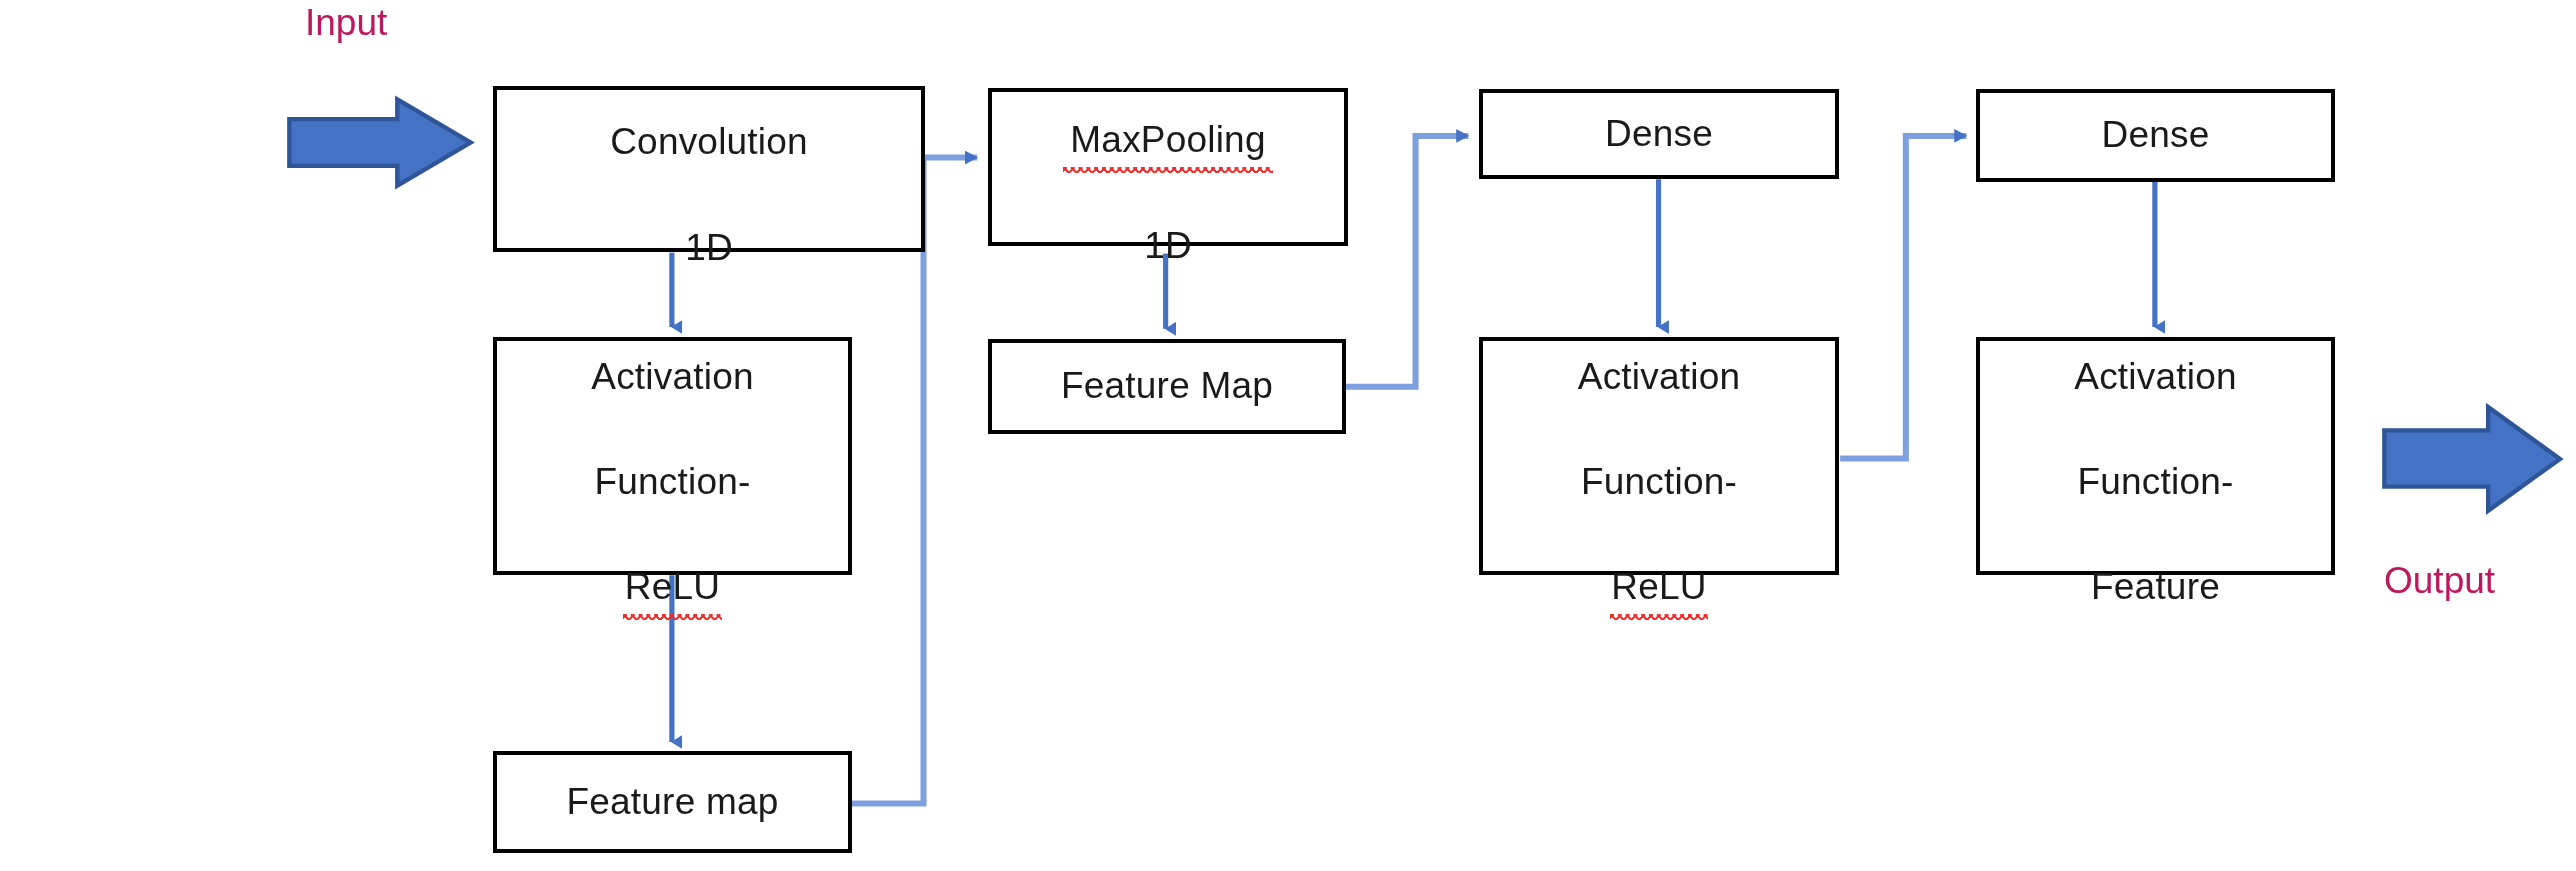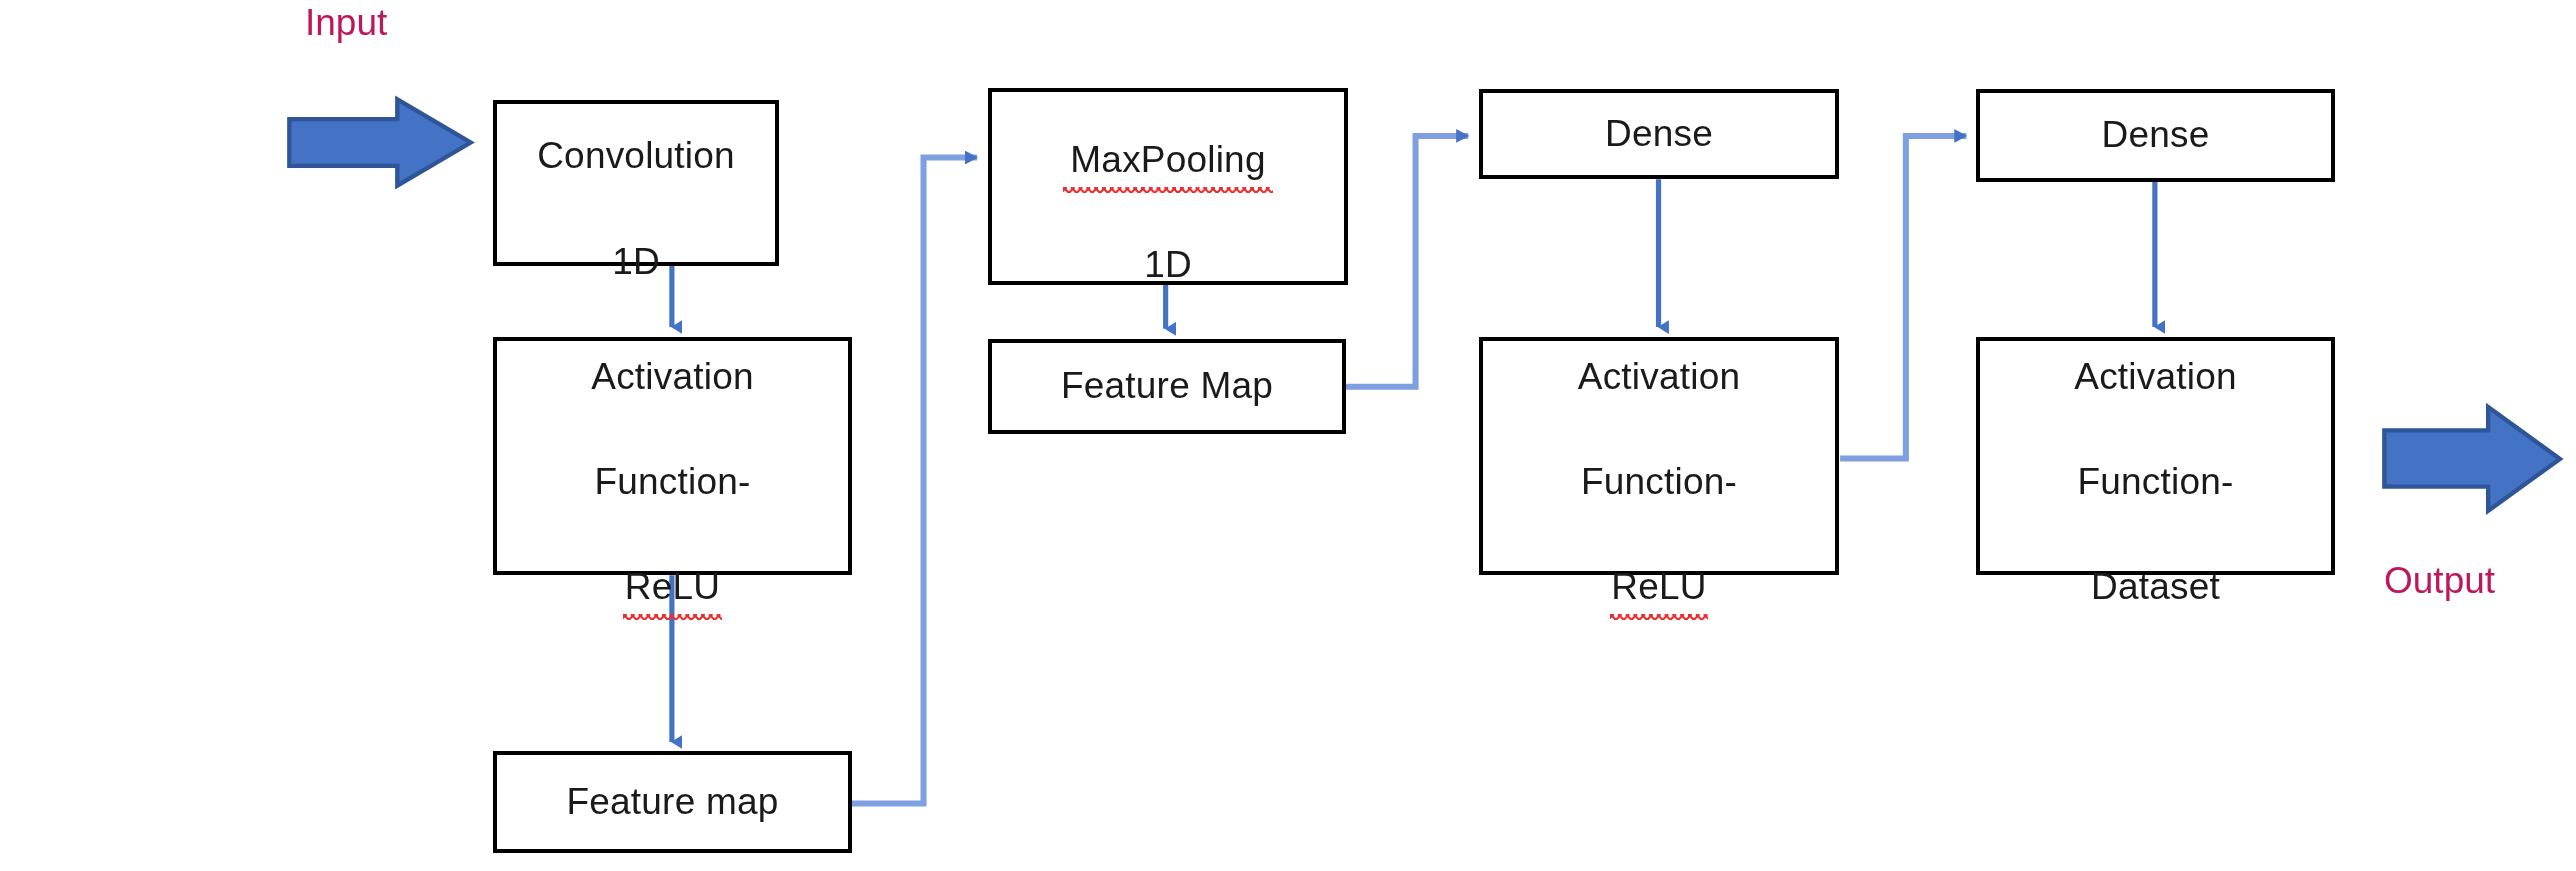--- a/index.html
+++ b/index.html
@@ -116,40 +116,40 @@
     <path d="M 1556 447 L 1637 447 L 1637 157 L 1698 157" fill="none" stroke="#7E9FE0" stroke-width="7" stroke-linejoin="miter" marker-end="url(#arrowRight)"></path>
 
     <line x1="1918" y1="207" x2="1918" y2="378" stroke="#4472C4" stroke-width="6" marker-end="url(#arrowDown)"></line>
 
     <path d="M 2128 530 L 2204 530 L 2204 157 L 2274 157" fill="none" stroke="#7E9FE0" stroke-width="7" stroke-linejoin="miter" marker-end="url(#arrowRight)"></path>
 
     <line x1="2492" y1="210" x2="2492" y2="378" stroke="#4472C4" stroke-width="6" marker-end="url(#arrowDown)"></line>
   </svg>
 
 
-  <div class="node" style="left:493px; top:100px; width:286px; height:166px;">
+  <div class="node" style="left:493px; top:86px; width:432px; height:166px;">
     <span class="node-label">
       <span>Convolution</span><br>
       <span>1D</span>
     </span>
   </div>
 
   <div class="node" style="left:493px; top:337px; width:359px; height:238px;">
     <span class="node-label">
       <span>Activation</span><br>
       <span>Function-</span><br>
       <span class="squiggle">ReLU</span>
     </span>
   </div>
 
   <div class="node" style="left:493px; top:751px; width:359px; height:102px;">
     <span class="node-label">Feature map</span>
   </div>
 
-  <div class="node" style="left:988px; top:88px; width:360px; height:197px;">
+  <div class="node" style="left:988px; top:88px; width:360px; height:158px;">
     <span class="node-label">
       <span class="squiggle squiggle-wide">MaxPooling</span><br>
       <span>1D</span>
     </span>
   </div>
 
   <div class="node" style="left:988px; top:339px; width:358px; height:95px;">
     <span class="node-label">Feature Map</span>
   </div>
 
@@ -166,18 +166,18 @@
   </div>
 
   <div class="node" style="left:1976px; top:89px; width:359px; height:93px;">
     <span class="node-label">Dense</span>
   </div>
 
   <div class="node" style="left:1976px; top:337px; width:359px; height:238px;">
     <span class="node-label">
       <span>Activation</span><br>
       <span>Function-</span><br>
-      <span>Dataset</span>
+      <span>Feature</span>
     </span>
   </div>
 
 </div>
 
 
 </body></html>

